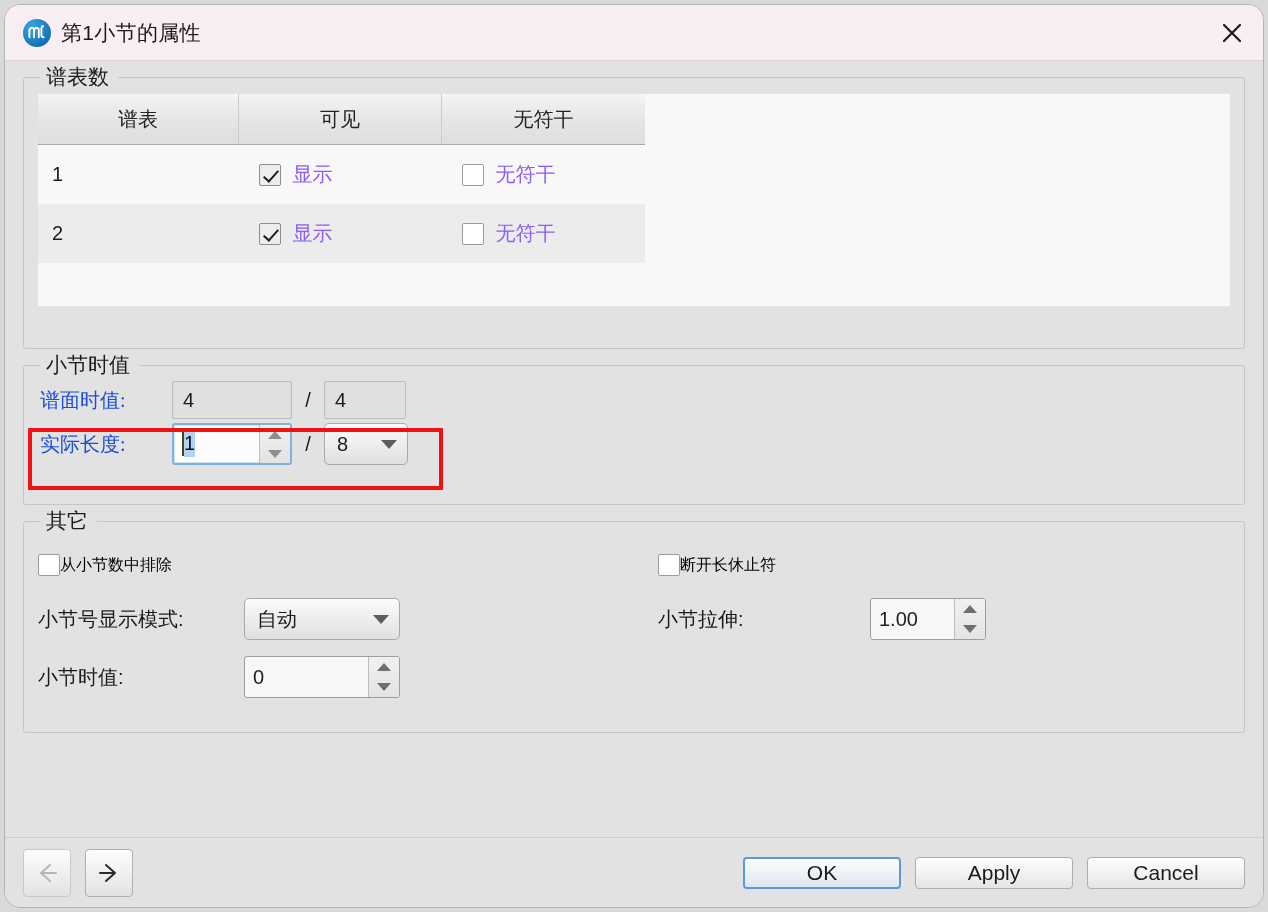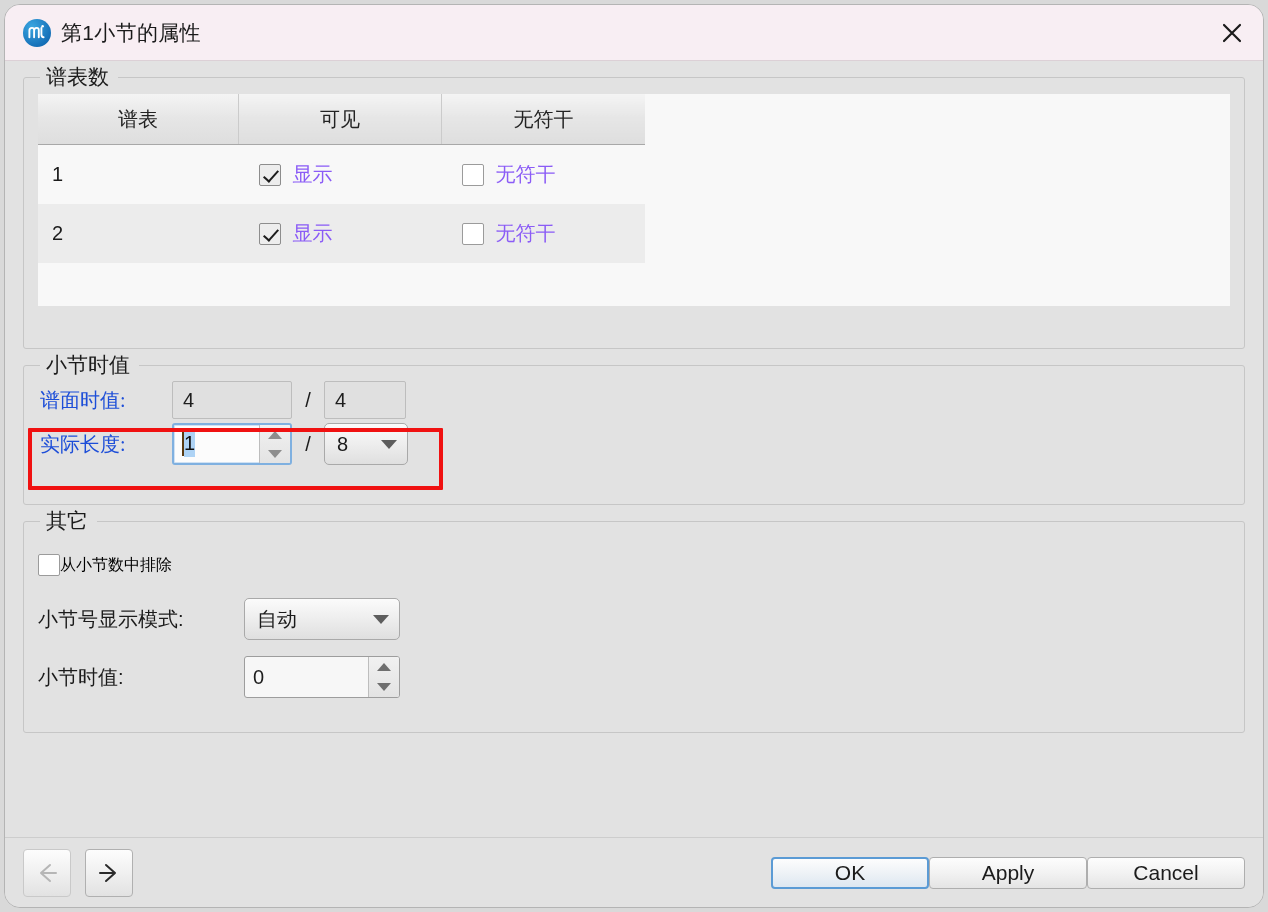--- a/index.html
+++ b/index.html
@@ -349,20 +349,21 @@
   .btn {
     height: 32px;
     min-width: 158px;
     padding: 0 18px;
     border: 1px solid #aeaeae;
     border-radius: 4px;
     background: linear-gradient(to bottom, #fdfdfd 0%, #f2f2f2 50%, #e4e4e4 100%);
     font-size: 21px;
     color: #1b1b1b;
     display: flex; align-items: center; justify-content: center;
+    margin-left: 14px;
     box-sizing: border-box;
     font-family: "Liberation Sans", "DejaVu Sans", sans-serif;
   }
   .btn.default {
     border: 2px solid #5b9bd5;
     background: linear-gradient(to bottom, #fdfdfd 0%, #eef2f6 50%, #dde7f1 100%);
   }
 </style>
 </head>
 <body>
@@ -504,20 +505,42 @@
                     <i class="tri-up dark"></i>
                   </span>
                 <span>
                     <i class="tri-dn dark"></i>
                   </span>
               </span>
             </span>
           </div>
         </div>
 
+        <div class="other-col right">
+
+          <div class="check-row">
+            <span class="cb"></span>
+            <span class="lbl">断开长休止符</span>
+          </div>
+
+          <div class="other-row">
+            <span class="lbl lbl-w">小节拉伸:</span>
+            <span class="spin" id="spin-stretch">
+              <span class="spin-text">1.00</span>
+              <span class="spin-btns">
+                <span>
+                    <i class="tri-up dark"></i>
+                  </span>
+                <span>
+                    <i class="tri-dn dark"></i>
+                  </span>
+              </span>
+            </span>
+          </div>
+        </div>
       </div>
     </div>
 
   </div>
 
   <div class="footer">
     <span class="nav-btn disabled">
       <svg width="24" height="24" viewBox="0 0 24 24">
         <path d="M15 4 L6 12 L15 20 M6 12 L21 12" fill="none" stroke="#b6b6b6" stroke-width="2" stroke-linecap="round" stroke-linejoin="round"></path>
       </svg>

